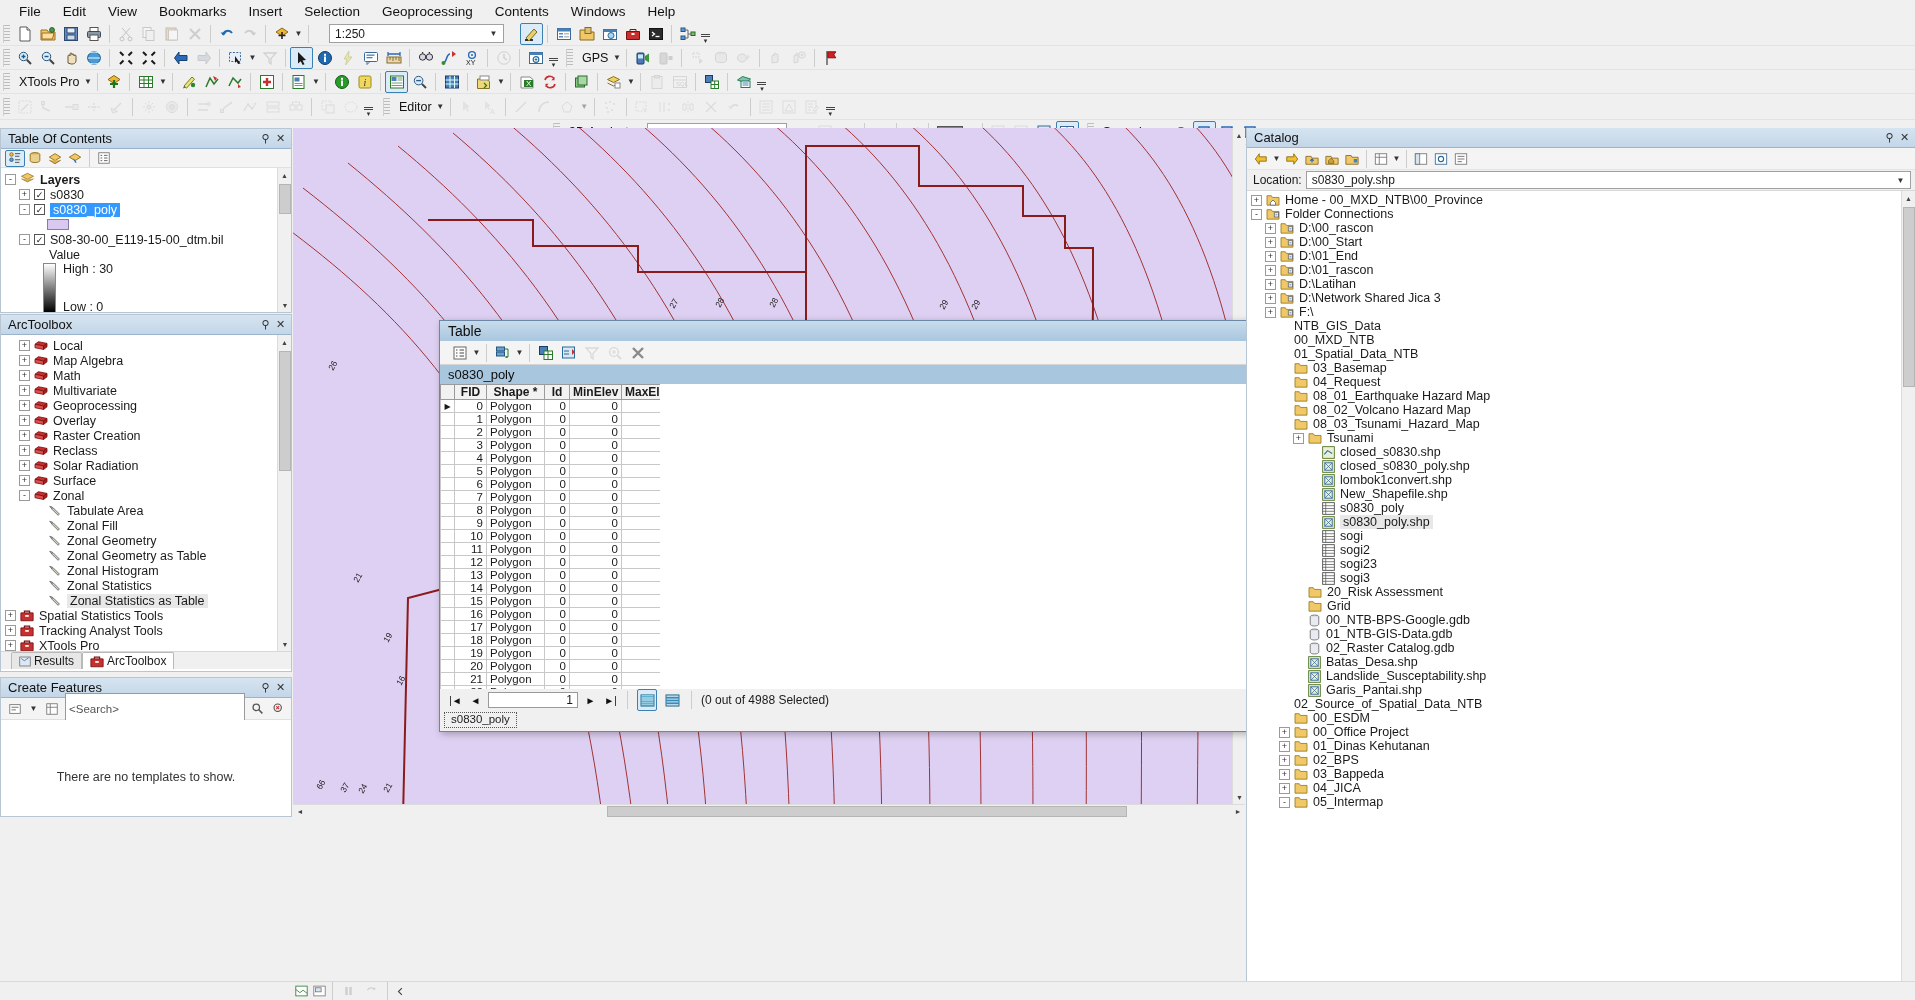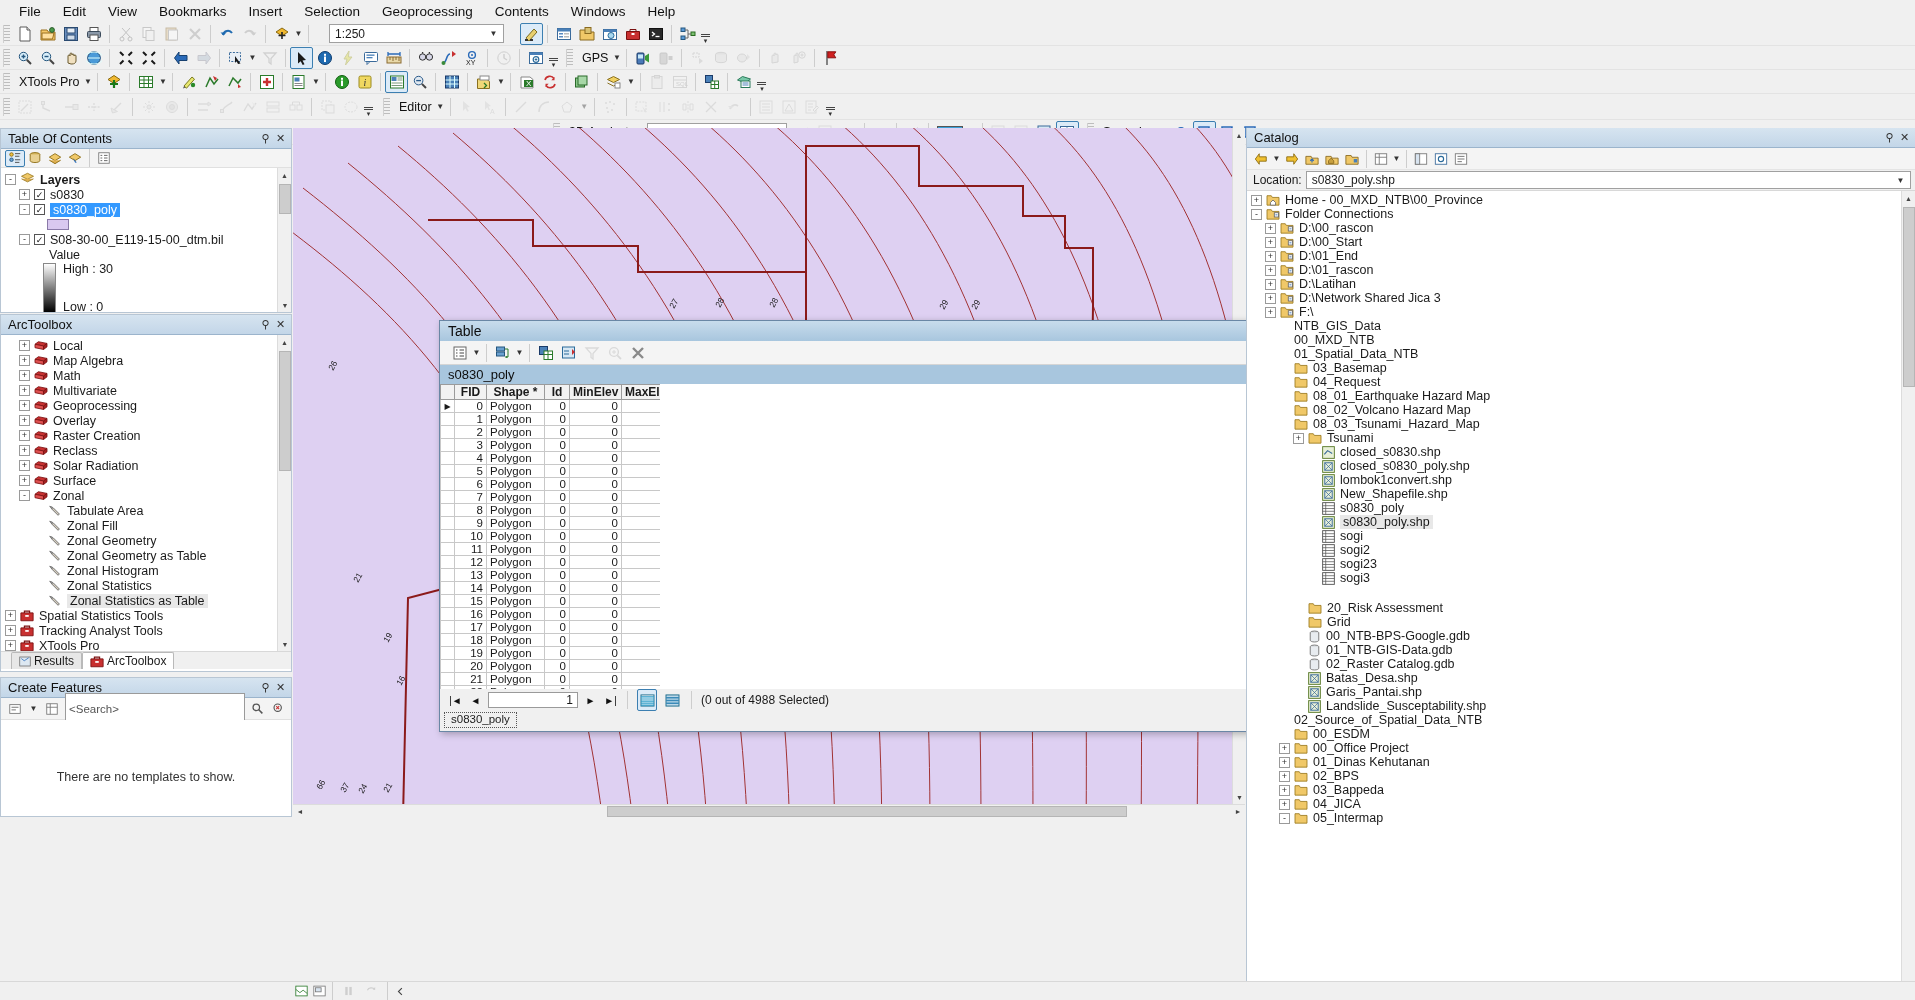--- a/index.html
+++ b/index.html
@@ -2000,21 +2000,21 @@
         <div class="trow" style="padding-left: 60px; height: 14px;">
           <span class="spc"></span>
           <span style="margin-right: 5px; display: flex;">
             <svg width="13" height="13" viewBox="0 0 14 14">
               <rect x="0.7" y="0.7" width="12.6" height="12.6" fill="#fff" stroke="#555"></rect>
               <path d="M.7 4h12.6M.7 7h12.6M.7 10h12.6M4 .7v12.6" stroke="#555" stroke-width=".8"></path>
             </svg>
           </span>
           <span>sogi3</span>
         </div>
-        <div class="trow" style="padding-left: 46px; height: 14px; margin-top: 16px;">
+        <div class="trow" style="padding-left: 46px; height: 14px;">
           <span class="spc"></span>
           <span style="margin-right: 5px; display: flex;">
             <svg width="14" height="12" viewBox="0 0 16 14">
               <path d="M1 2h5l1.2 2H15v9H1z" fill="#f0c868" stroke="#9a7a20"></path>
             </svg>
           </span>
           <span>20_Risk Assessment</span>
         </div>
         <div class="trow" style="padding-left: 46px; height: 14px;">
           <span class="spc"></span>
@@ -2068,32 +2068,32 @@
         </div>
         <div class="trow" style="padding-left: 46px; height: 14px;">
           <span class="spc"></span>
           <span style="margin-right: 5px; display: flex;">
             <svg width="13" height="13" viewBox="0 0 14 14">
               <rect x="0.7" y="0.7" width="12.6" height="12.6" fill="#e8f0d8" stroke="#5a7a2a"></rect>
               <rect x="3" y="3" width="8" height="8" fill="none" stroke="#3a6a9a"></rect>
               <path d="M3 3l8 8M11 3l-8 8" stroke="#3a6a9a" stroke-width=".8"></path>
             </svg>
           </span>
-          <span>Garis_Pantai.shp</span>
+          <span>Landslide_Susceptability.shp</span>
         </div>
         <div class="trow" style="padding-left: 46px; height: 14px;">
           <span class="spc"></span>
           <span style="margin-right: 5px; display: flex;">
             <svg width="13" height="13" viewBox="0 0 14 14">
               <rect x="0.7" y="0.7" width="12.6" height="12.6" fill="#e8f0d8" stroke="#5a7a2a"></rect>
               <rect x="3" y="3" width="8" height="8" fill="none" stroke="#3a6a9a"></rect>
               <path d="M3 3l8 8M11 3l-8 8" stroke="#3a6a9a" stroke-width=".8"></path>
             </svg>
           </span>
-          <span>Landslide_Susceptability.shp</span>
+          <span>Garis_Pantai.shp</span>
         </div>
         <div class="trow" style="padding-left: 32px; height: 14px;">
           <span class="spc"></span>
           <span>02_Source_of_Spatial_Data_NTB</span>
         </div>
         <div class="trow" style="padding-left: 32px; height: 14px;">
           <span class="spc"></span>
           <span style="margin-right: 5px; display: flex;">
             <svg width="14" height="12" viewBox="0 0 16 14">
               <path d="M1 2h5l1.2 2H15v9H1z" fill="#f0c868" stroke="#9a7a20"></path>

